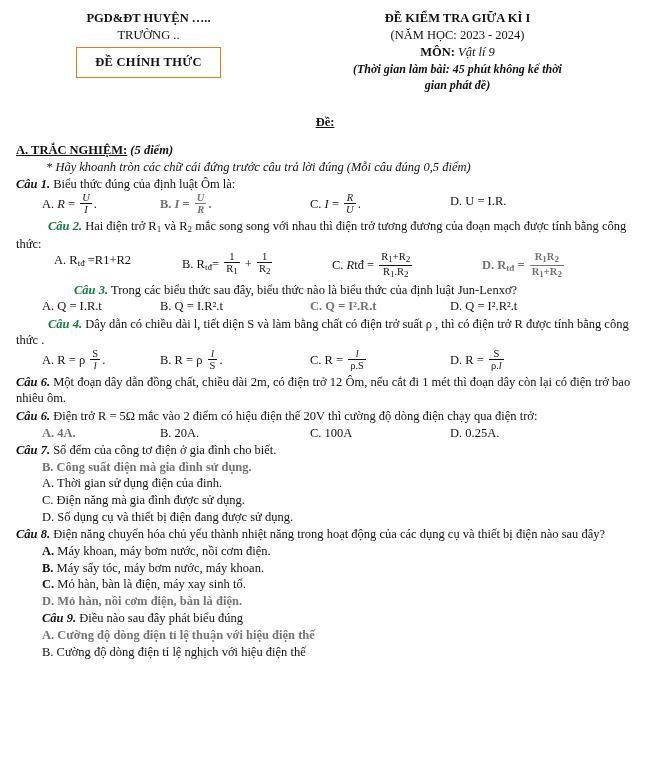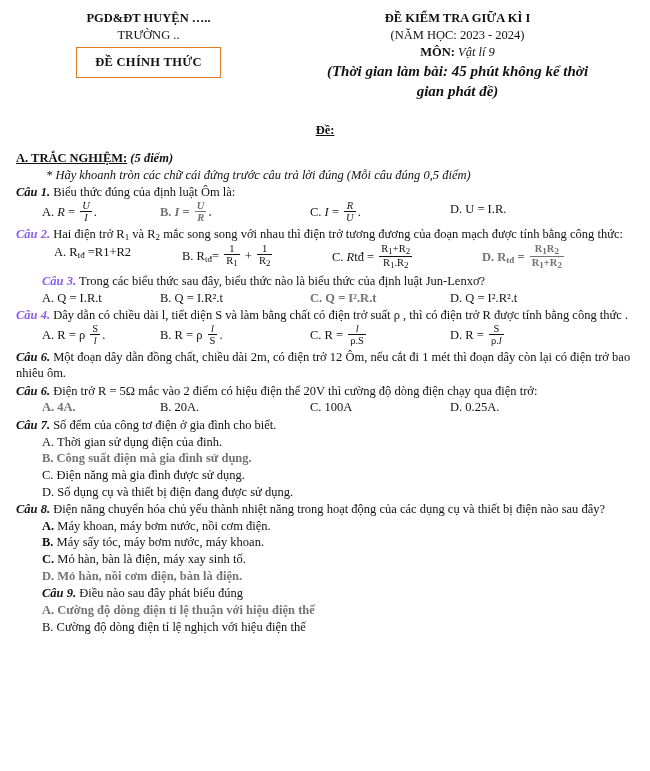--- a/index.html
+++ b/index.html
@@ -23,33 +23,33 @@
   .ital { font-style: italic; }
   .h-line { line-height: 1.35; }
   .stamp-box {
     display: inline-block;
     border: 1.6px solid #e07a20;
     padding: 7px 18px;
     margin-top: 3px;
     font-weight: bold;
     letter-spacing: .3px;
   }
-  .subtitle-small { font-size: 15px; }
+  .subtitle-small { font-size: 12px; }
 
   .de-label { text-align: center; margin-top: 22px; font-weight: bold; }
   .de-label span { text-decoration: underline; }
 
   
   .content { margin-top: 12px; line-height: 1.33; }
   .sec-title { margin-top: 2px; }
   .sec-title .u { text-decoration: underline; font-weight: bold; }
   .note { margin-left: 30px; font-weight: normal; font-style: italic; }
   .q { margin-top: 1px; }
   .q .lbl { font-weight: bold; font-style: italic; }
-  .red { color: #8b5cf6; }
+  .red { color: #15803d; margin-left: 32px; }
   .redb { color: #737373; font-weight: bold; }
   .indent { padding-left: 26px; }
 
   
   .frac { display: inline-flex; flex-direction: column; vertical-align: middle;
           text-align: center; font-size: 10.5px; line-height: 1.08; margin: 0 2px;
           position: relative; top: -1px; }
   .frac .num { border-bottom: 1px solid currentColor; padding: 0 2px; }
   .frac .den { padding: 0 2px; }
   .sub { font-size: 9px; vertical-align: -2px; }
@@ -206,22 +206,22 @@
       <div class="c1 redb">A. 4A.</div>
       <div class="c2">B. 20A.</div>
       <div class="c3">C. 100A</div>
       <div class="c4">D. 0.25A.</div>
     </div>
 
     <div class="q">
       <span class="lbl">Câu 7.</span>
       <span>Số đếm của công tơ điện ở gia đình cho biết.</span>
     </div>
+    <div class="lstitem redb">B.  Công suất điện mà gia đình sử dụng.</div>
     <div class="lstitem">A. Thời gian sử dụng điện của đinh.</div>
-    <div class="lstitem redb">B.  Công suất điện mà gia đình sử dụng.</div>
     <div class="lstitem">C. Điện năng mà gia đình được sử dụng.</div>
     <div class="lstitem">D. Số dụng cụ và thiết bị điện đang được sử dụng.</div>
 
     <div class="q">
       <span class="lbl">Câu 8.</span>
       <span>Điện năng chuyển hóa chủ yếu thành nhiệt năng trong hoạt động của các dụng cụ và thiết bị điện nào sau đây?</span>
     </div>
     <div class="lstitem"><span class="bold">A.</span> Máy khoan, máy bơm nước, nồi cơm điện.</div>
     <div class="lstitem"><span class="bold">B.</span> Máy sấy tóc, máy bơm nước, máy khoan.</div>
     <div class="lstitem"><span class="bold">C.</span> Mỏ hàn, bàn là điện, máy xay sinh tố.</div>

